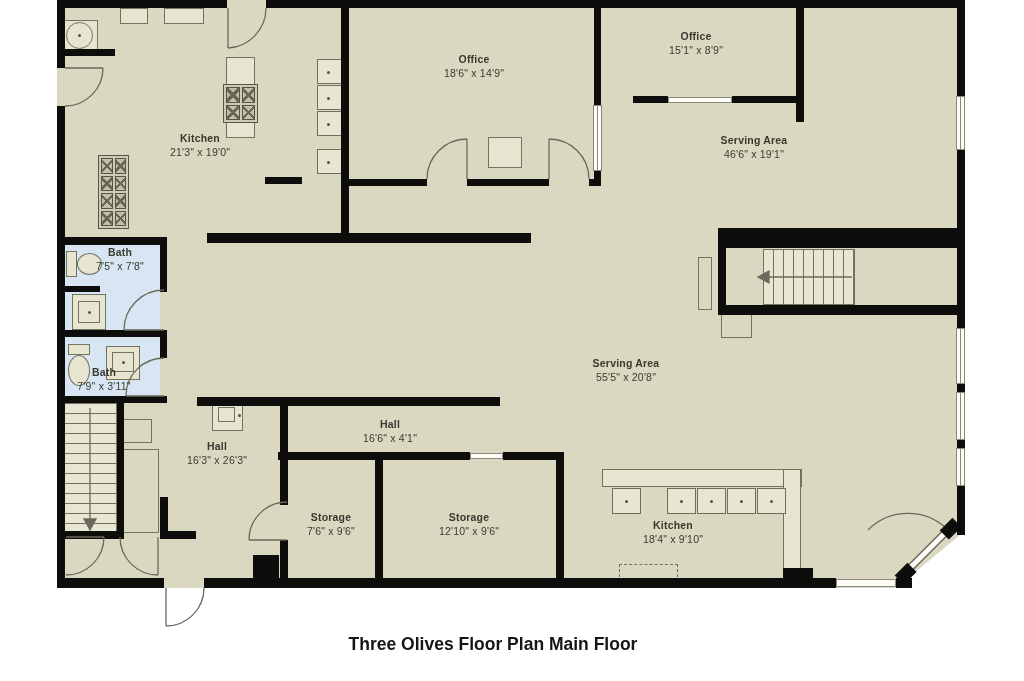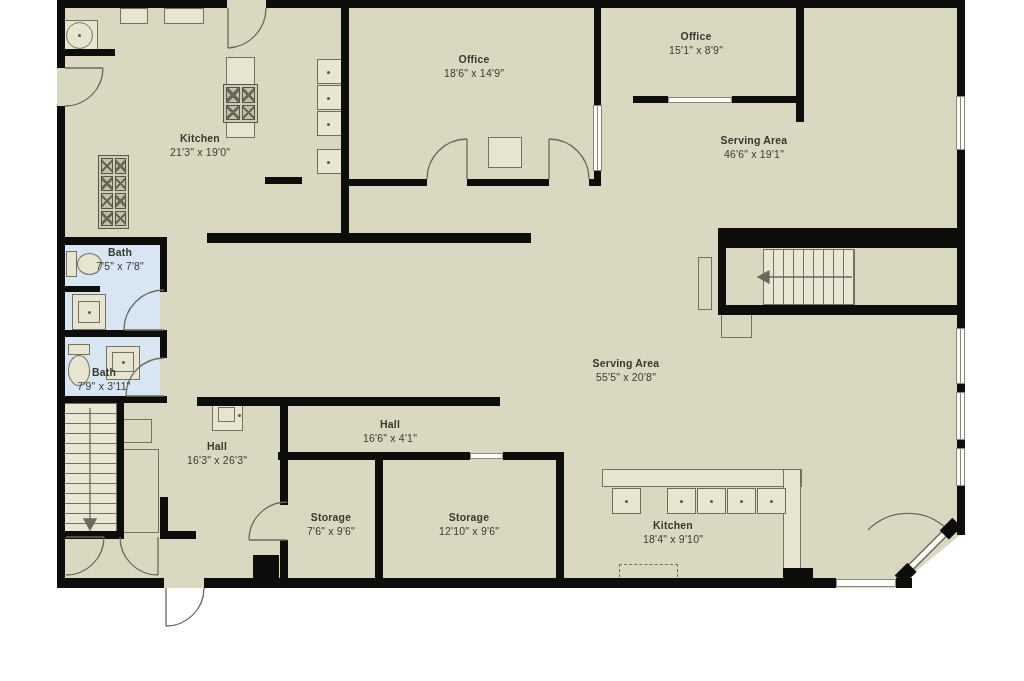--- a/index.html
+++ b/index.html
@@ -292,14 +292,15 @@
   </div>
   <div class="rlabel" style="left:469px;top:511px">
     <div class="rname">Storage</div>
     <div class="rdims">12'10" x 9'6"</div>
   </div>
   <div class="rlabel" style="left:673px;top:519px">
     <div class="rname">Kitchen</div>
     <div class="rdims">18'4" x 9'10"</div>
   </div>
 
+  <div class="title">Three Olives Floor Plan Main Floor</div>
  </div>
 </div>
 
 </body></html>

